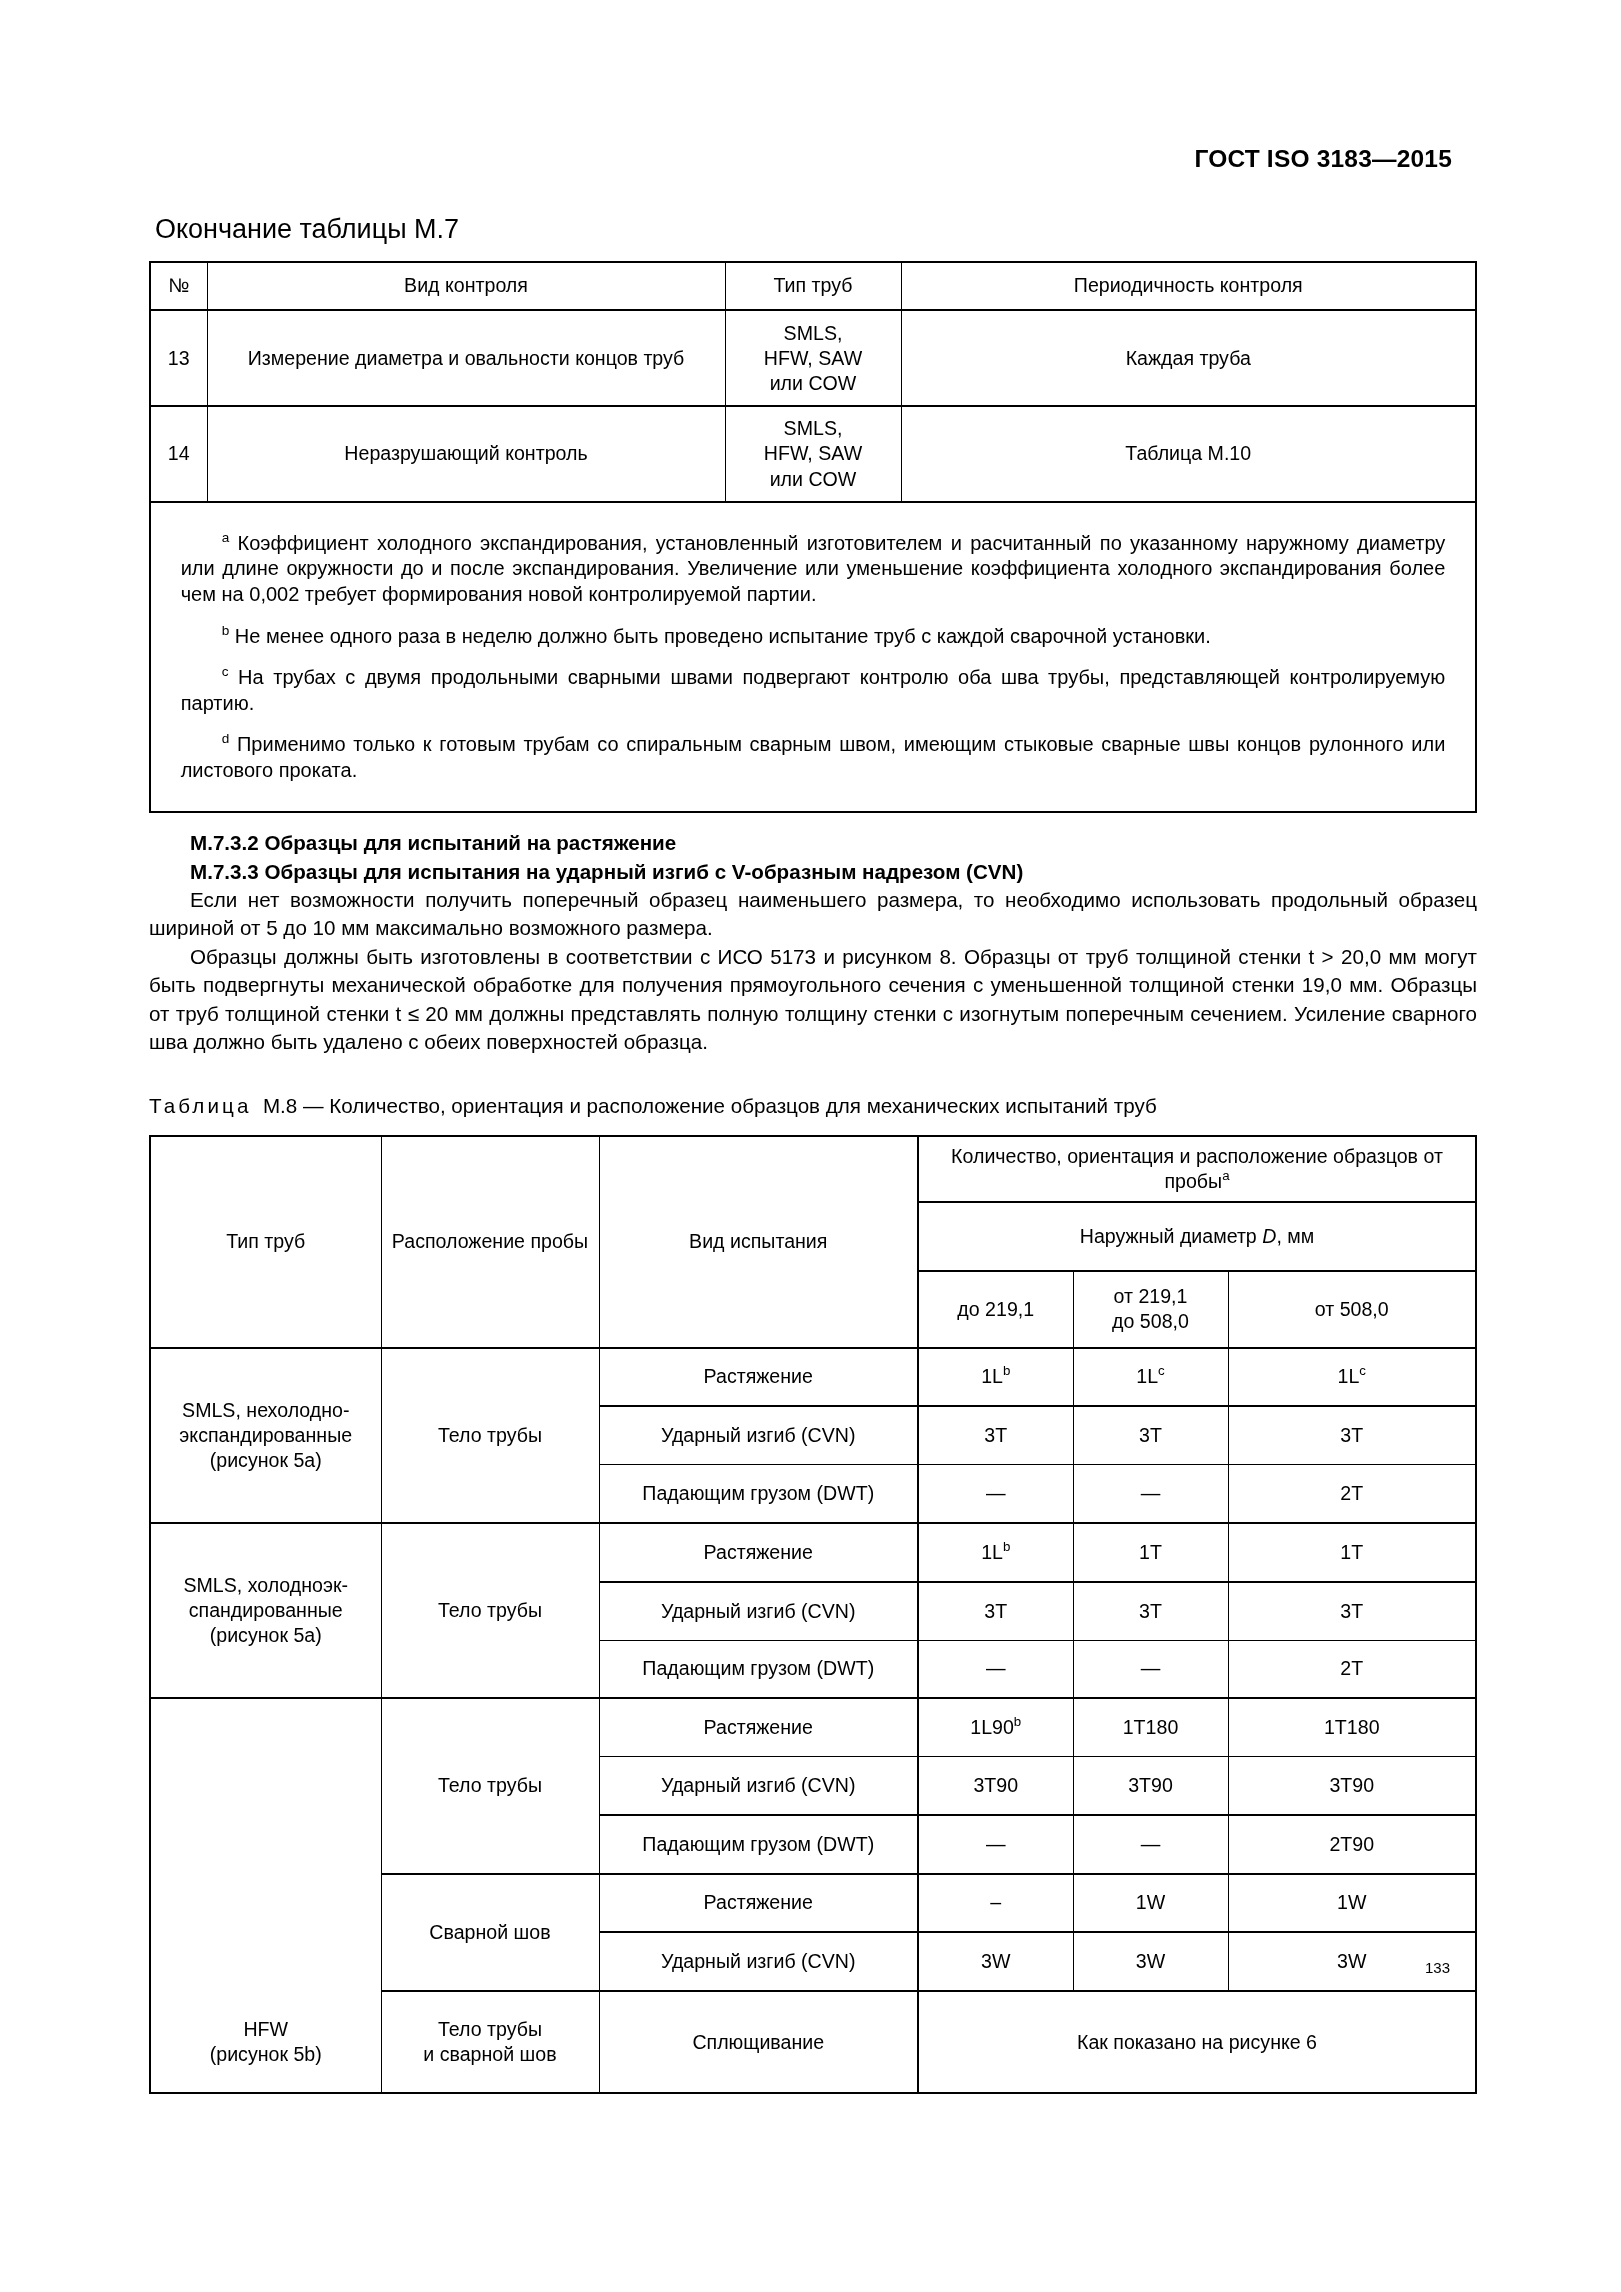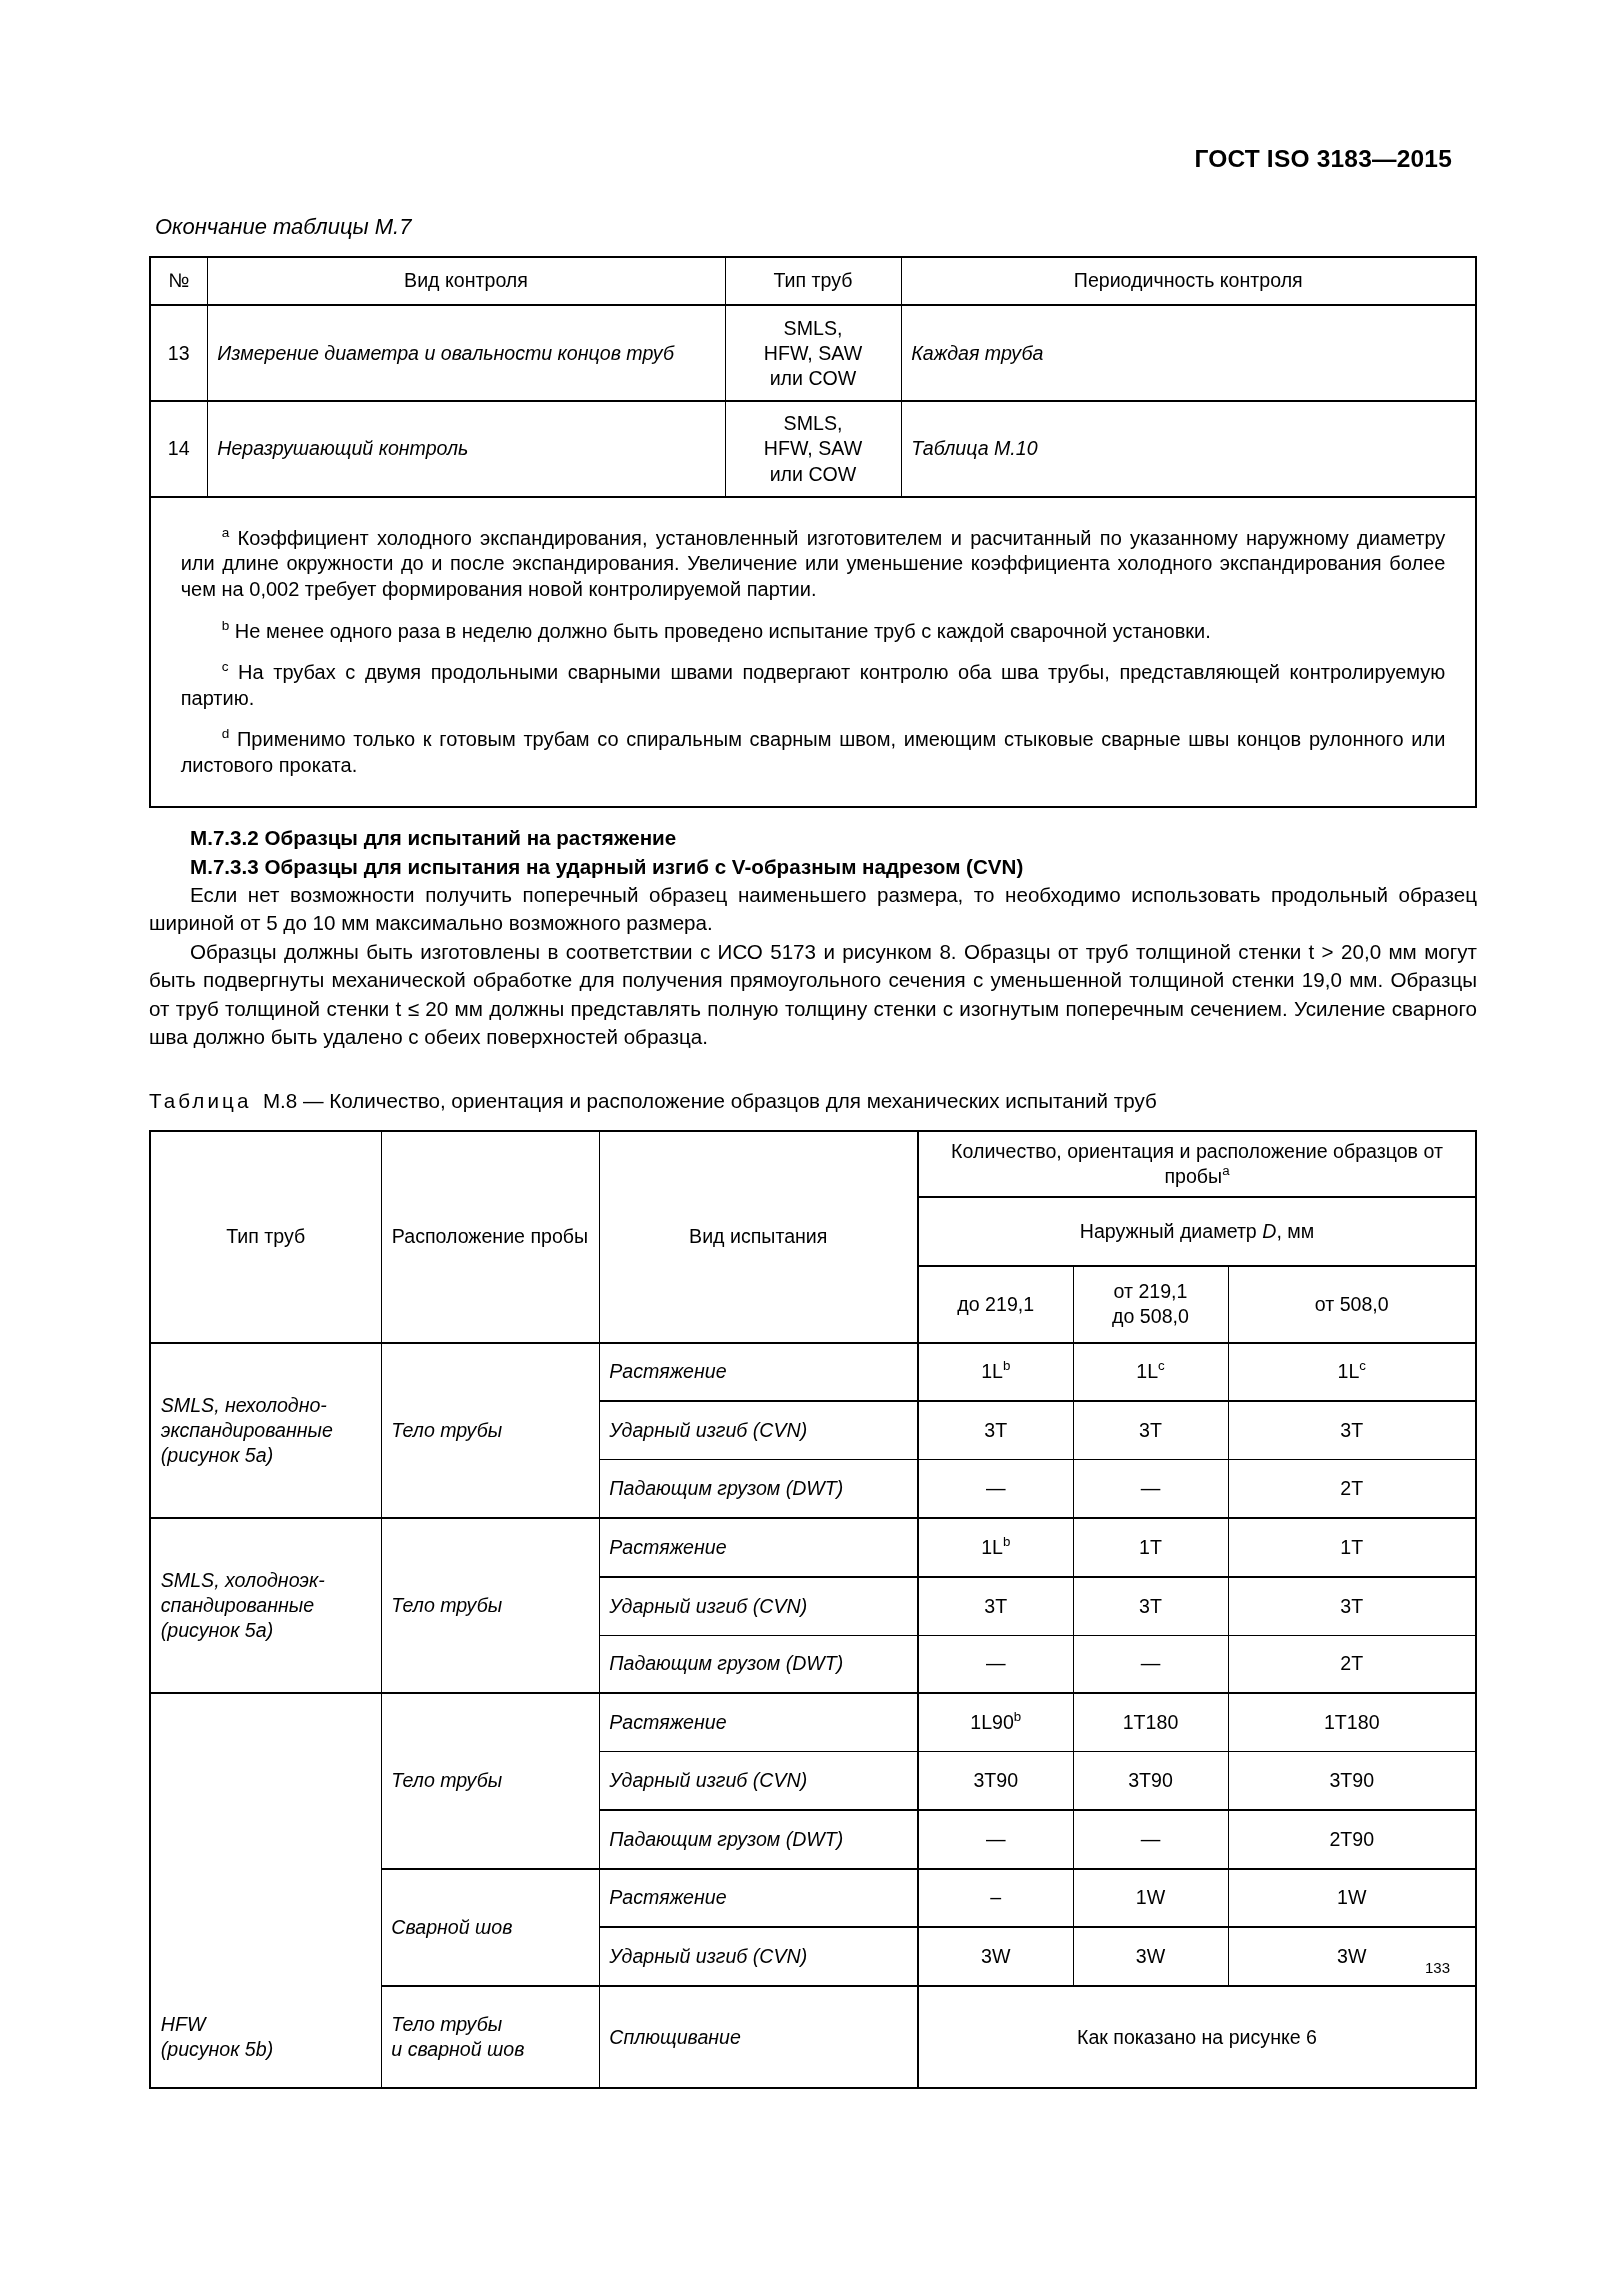--- a/index.html
+++ b/index.html
@@ -29,22 +29,21 @@
     letter-spacing: 0.2px;
     white-space: nowrap;
   }
   .content {
     position: absolute;
     left: 149px;
     top: 214px;
     width: 1328px;
   }
   .cont-label {
-    font-style: italic;
-    font-size: 22px;
+    font-size: 27px;
     margin: 0 0 15.7px 5.9px;
   }
 
   
   table.doc {
     border-collapse: collapse;
     width: 100%;
     table-layout: fixed;
     font-size: 19.6px;
   }
@@ -52,21 +51,21 @@
     border: 1.6px solid #000;
     padding: 6.9px 9.8px;
     vertical-align: middle;
     font-weight: normal;
     line-height: 1.28;
   }
   .outer {
     border: 2.9px solid #000;
   }
   .ctr { text-align: center; }
-  .lft { text-align: left; font-style: italic; }
+  .lft { text-align: center; }
   .thickb { border-bottom-width: 2.9px !important; }
   .thickt { border-top-width: 2.9px !important; }
   .thickr { border-right-width: 2.9px !important; }
 
   sup {
     font-size: 0.68em;
     vertical-align: super;
     line-height: 0;
   }
   i.var { font-style: italic; }

